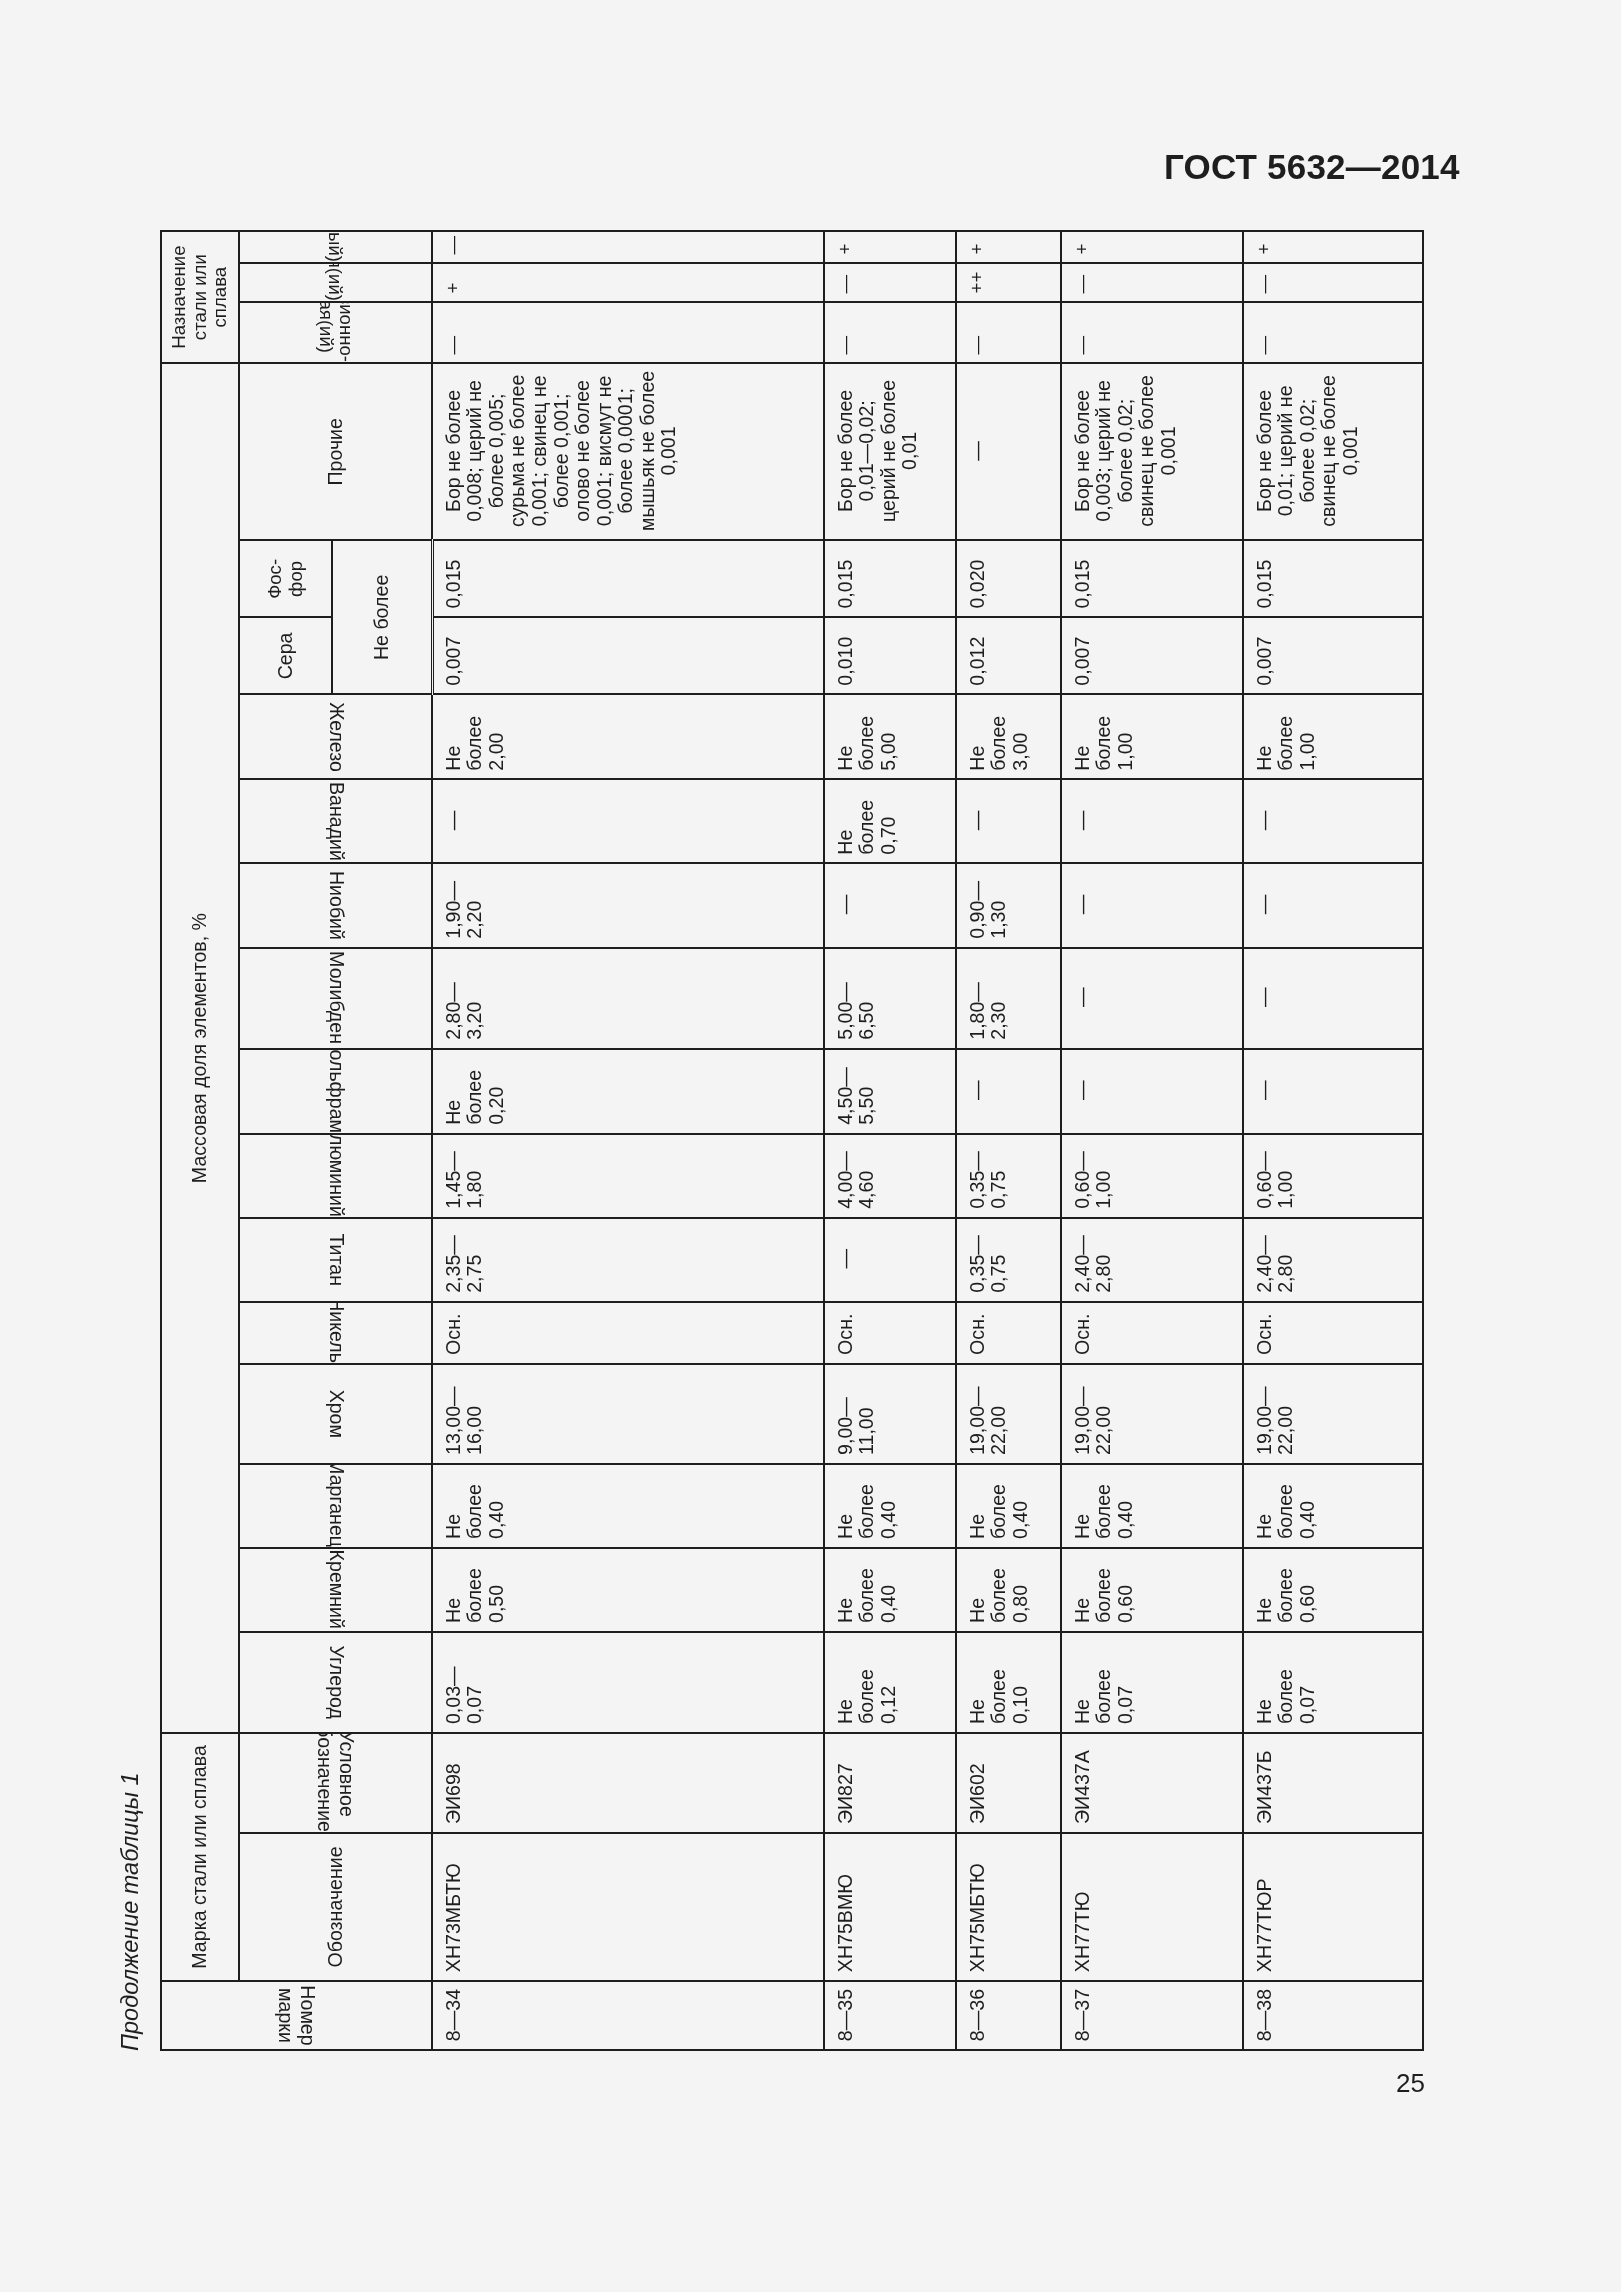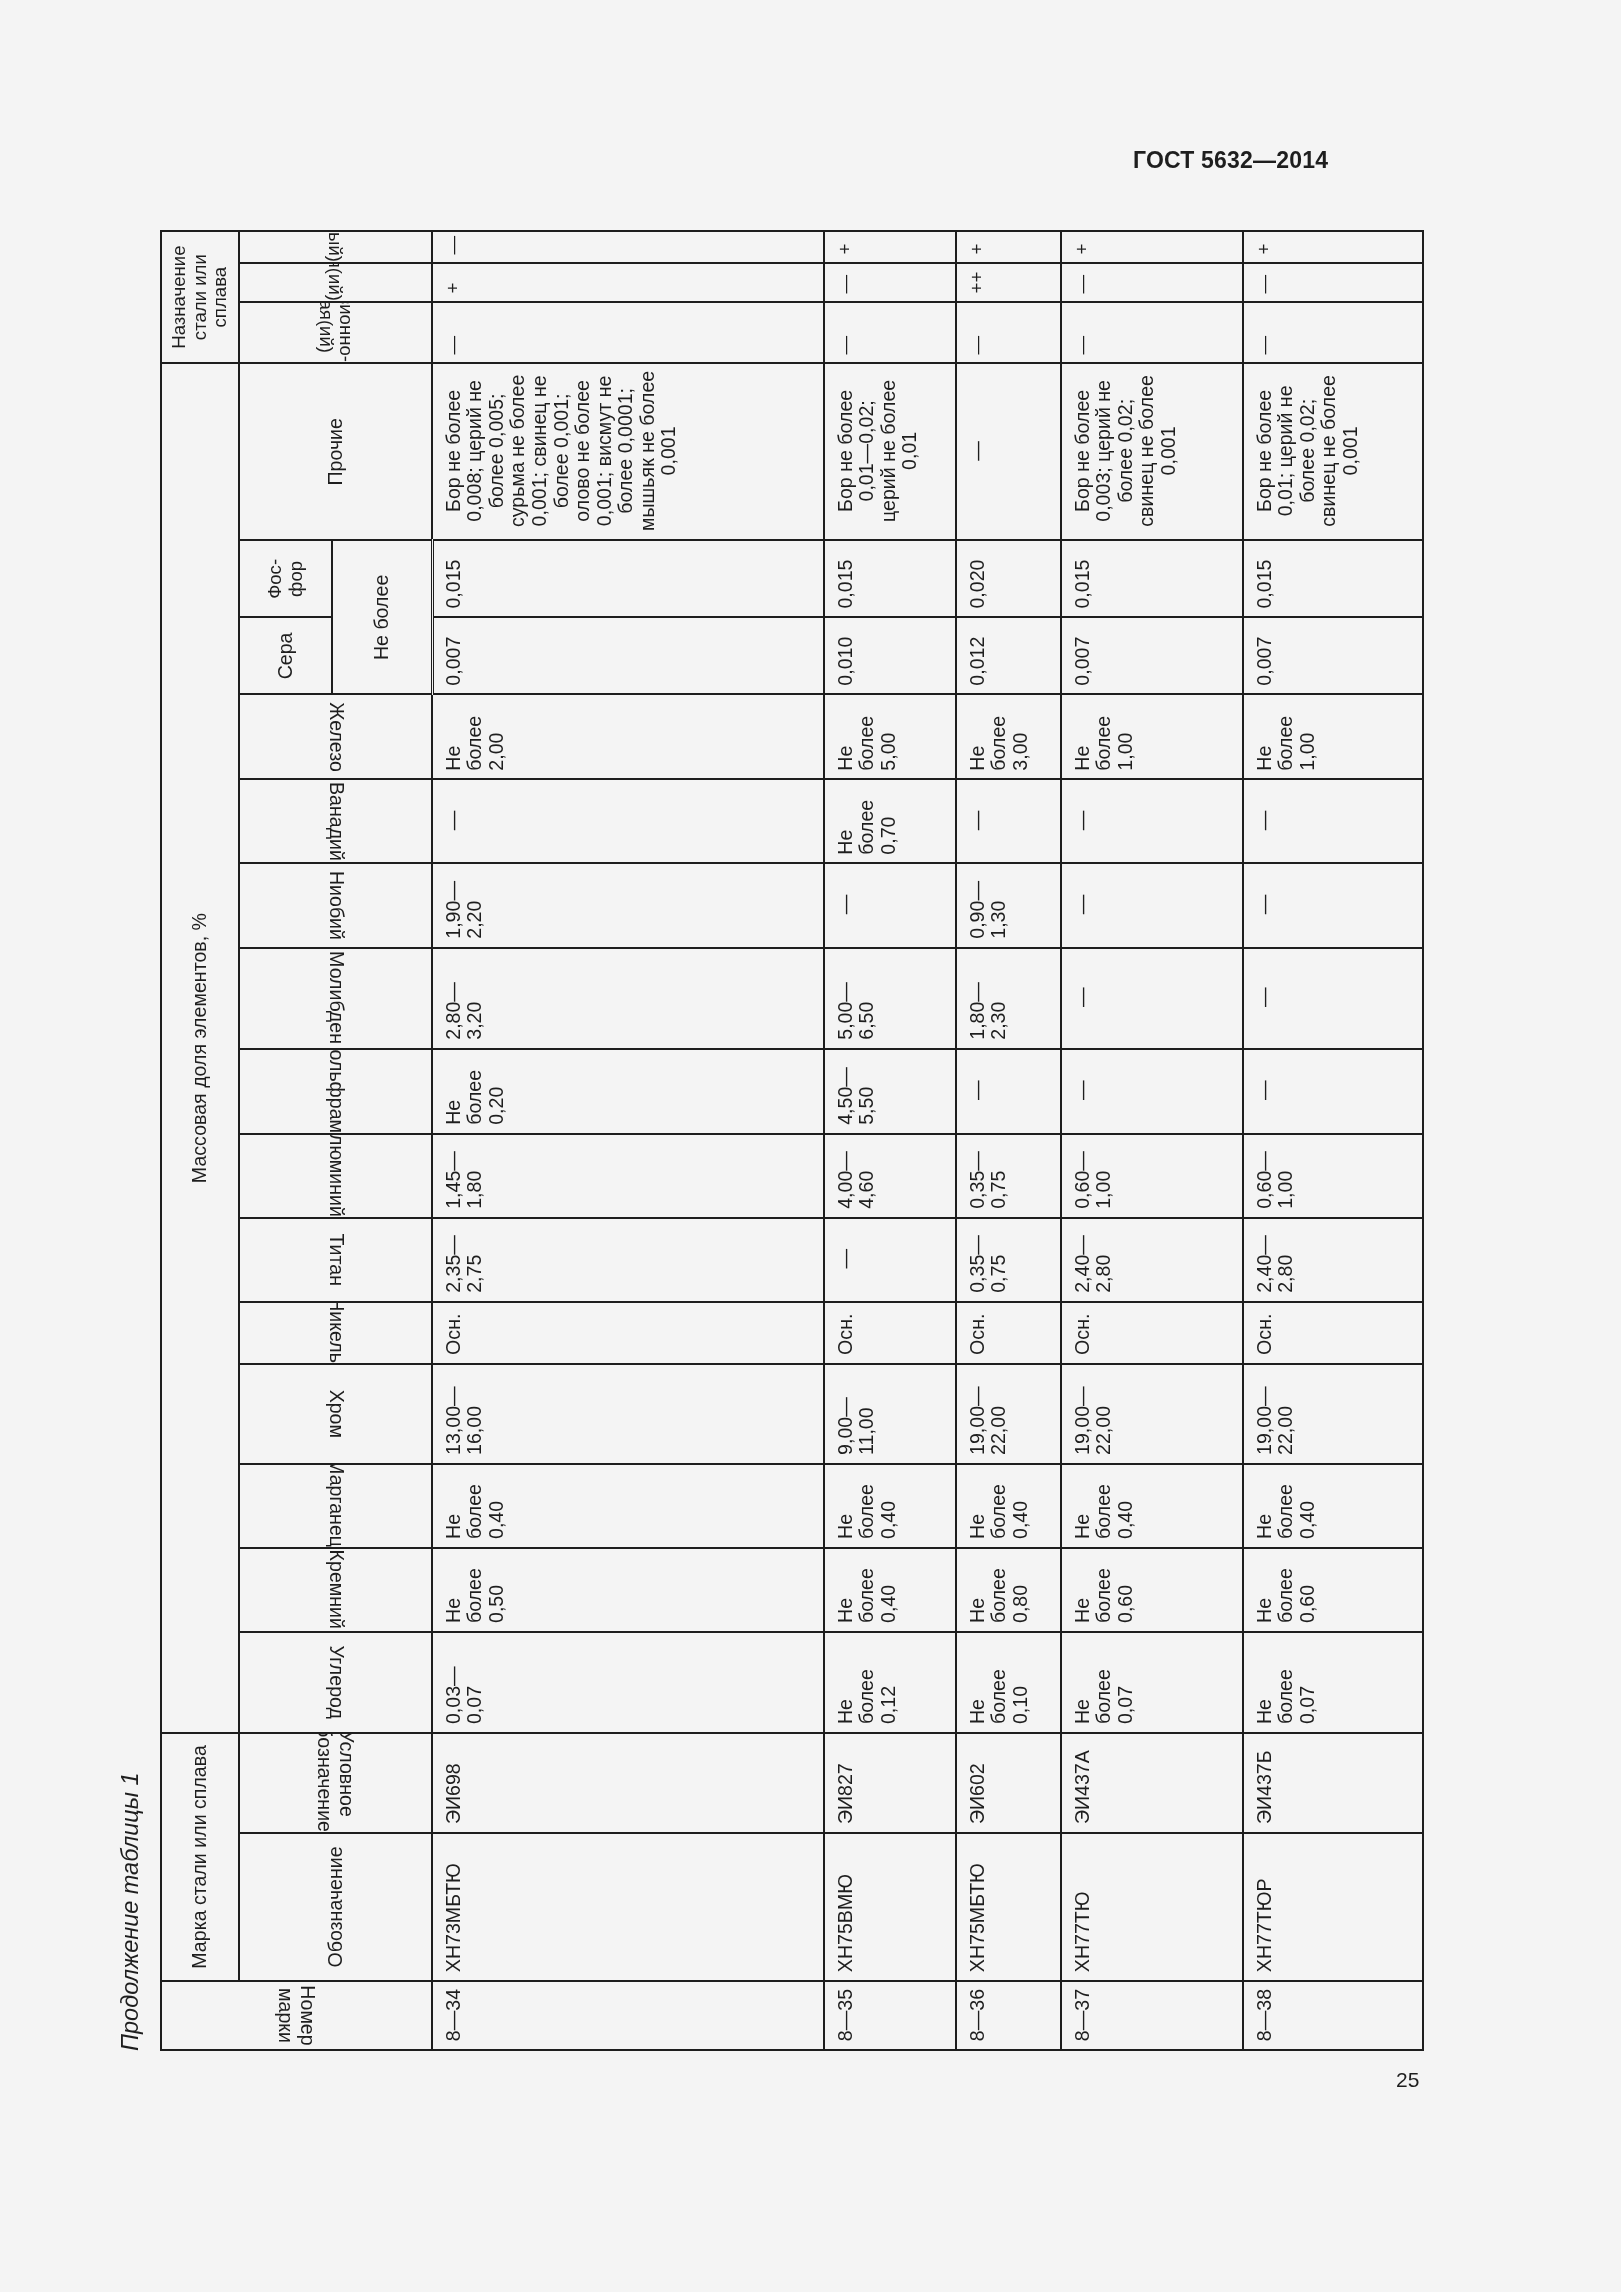--- a/index.html
+++ b/index.html
@@ -1,24 +1,24 @@
 <!DOCTYPE html>
 <html><head>
 <meta charset="utf-8">
 <style>
   html, body { margin: 0; padding: 0; }
   body {
     width: 1621px; height: 2293px; background: #f4f4f4; position: relative; overflow: hidden;
     font-family: "Liberation Sans", "DejaVu Sans", sans-serif; color: #1e1e1e;
   }
   .doc-title {
-    position: absolute; left: 1133px; top: 147px; font-size: 23px; font-weight: bold; letter-spacing: 0.2px;
+    position: absolute; left: 1164px; top: 147px; font-size: 35px; font-weight: bold; letter-spacing: 0.2px;
   }
   .page-number {
-    position: absolute; left: 1396px; top: 2068px; font-size: 21px;
+    position: absolute; left: 1396px; top: 2068px; font-size: 26px;
   }
   .caption {
     position: absolute; left: 111px; top: 2051px; transform-origin: 0 0; transform: rotate(-90deg);
     font-size: 23.5px; font-style: italic; white-space: nowrap; line-height: 39px; width: 392px;
   }
   
   .rot {
     position: absolute; left: 160px; top: 2051px; width: 1821px; height: 1263px;
     transform-origin: 0 0; transform: rotate(-90deg);
   }

